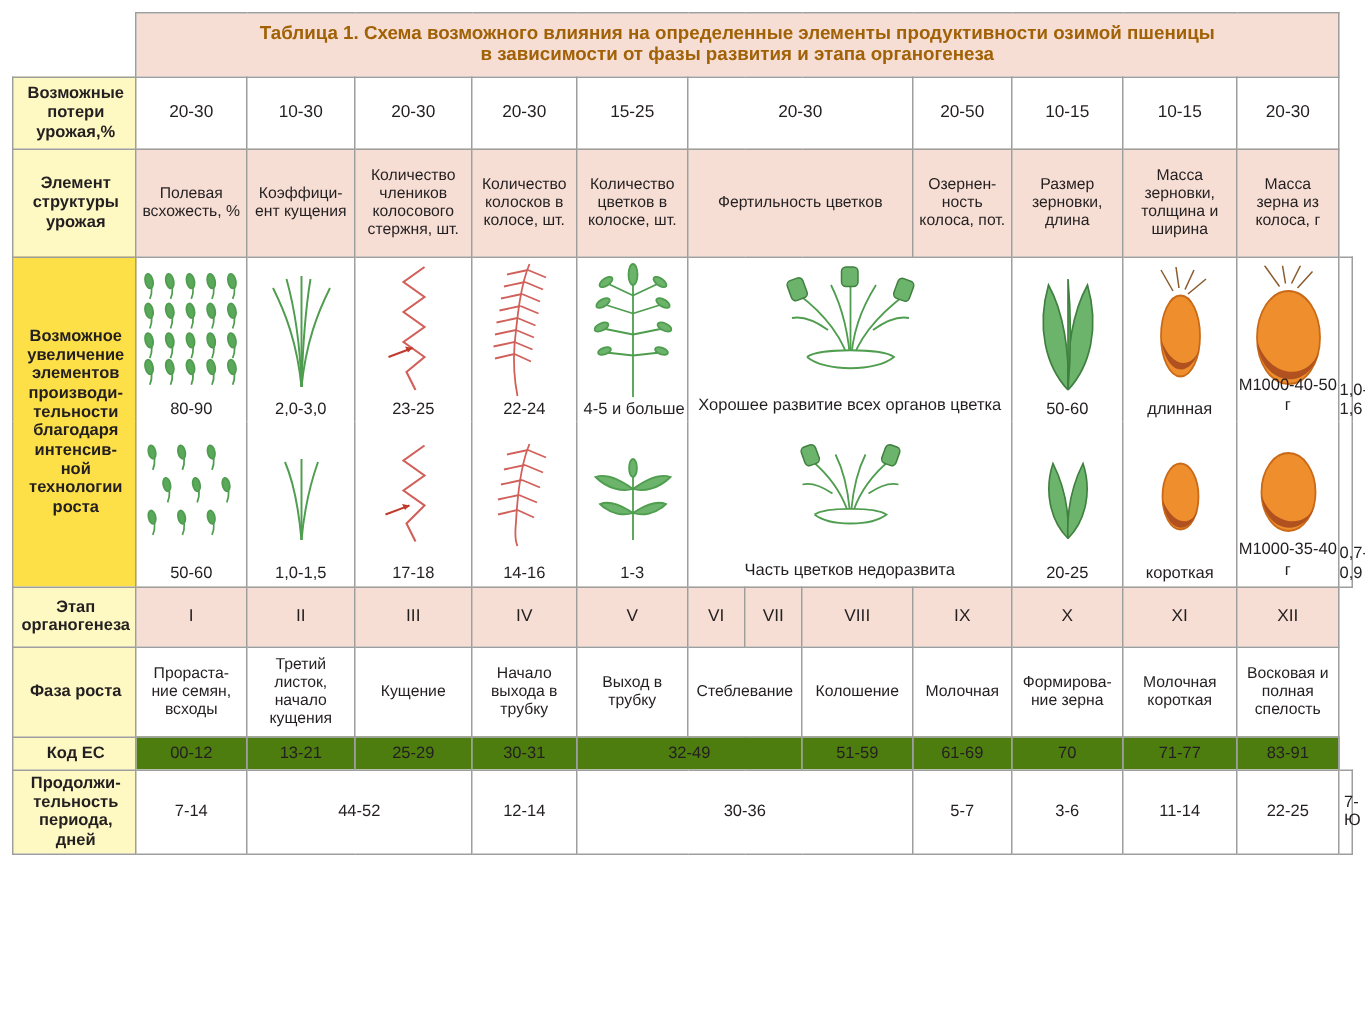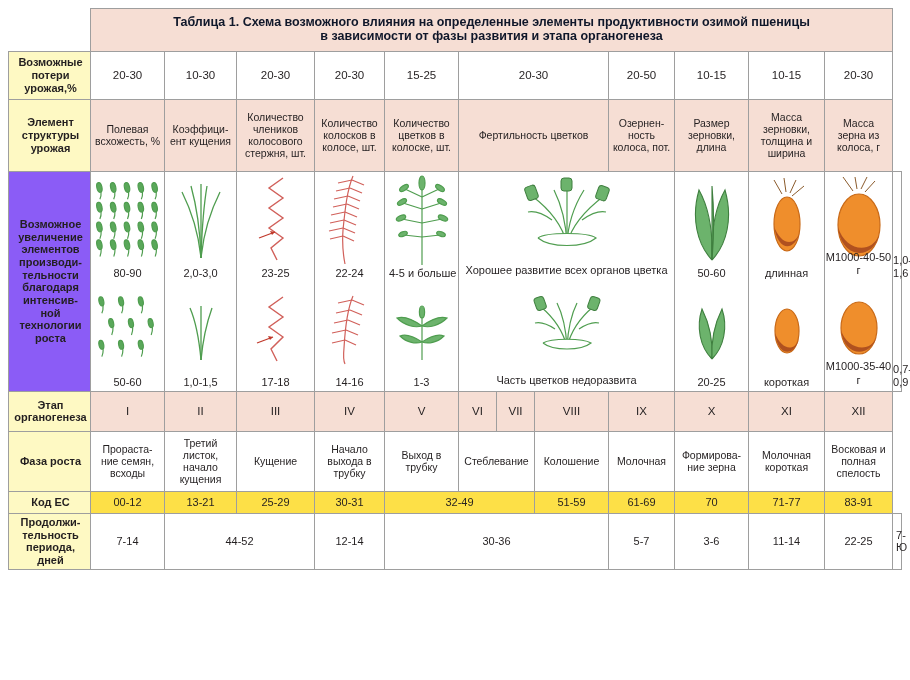--- a/index.html
+++ b/index.html
@@ -30,58 +30,58 @@
     text-align: center;
     padding: 2px 3px;
     line-height: 1.15;
   }
   
   .title-cell {
     background: #f6ded4;
     border: 1px solid #9e9e9e !important;
     font-weight: bold;
     font-size: 12.5px;
-    color: #0f172a;
+    color: #a16207;
     padding: 6px 30px 7px 30px !important;
     line-height: 1.35;
   }
   .corner-blank {
     background: #ffffff;
     border: none !important;
   }
   
   .rowhead {
     background: #fef9c3;
     font-weight: bold;
     text-align: left;
     padding-left: 5px !important;
     font-size: 11px;
     line-height: 1.25;
   }
   .rowhead-tall {
-    background: #8b5cf6;
+    background: #fde047;
     font-weight: bold;
     text-align: left;
     padding-left: 5px !important;
     font-size: 11px;
     line-height: 1.45;
   }
   .white { background: #ffffff; margin-left: 40px; }
   .nb-top { border-top: none !important; }
   .nb-bottom { border-bottom: none !important; }
 
   .loss-val { font-size: 11.5px; }
   .struct {
     background: #f6ded4;
     font-size: 10.5px;
     line-height: 1.2;
   }
   .stage-roman { font-size: 11.5px; background: #f6ded4; }
   .phase { font-size: 10.5px; line-height: 1.2; }
-  .eccode { background: #fde047; font-size: 11px; }
+  .eccode { background: #4d7c0f; font-size: 11px; }
   .dur { font-size: 11px; }
 
   
   .illus {
     position: relative;
     height: 110px;
     padding: 0 !important;
     vertical-align: bottom;
   }
   .illus .art {

